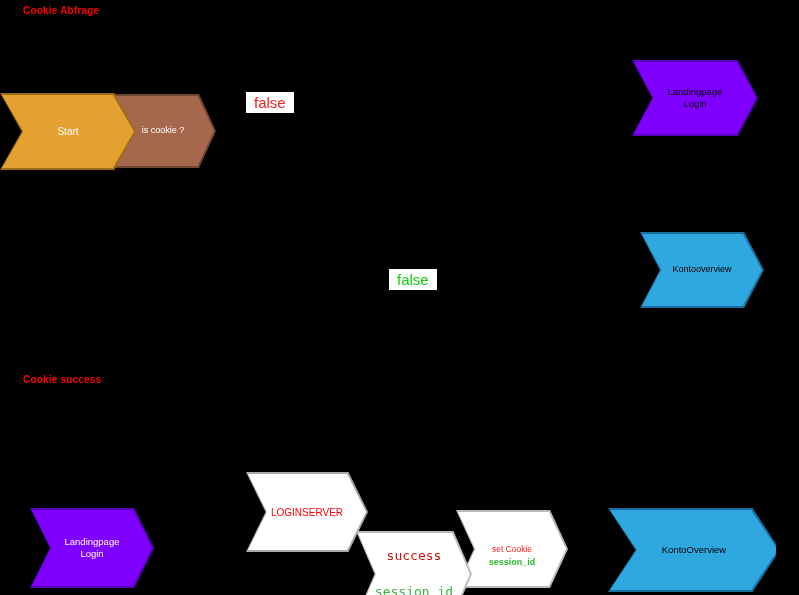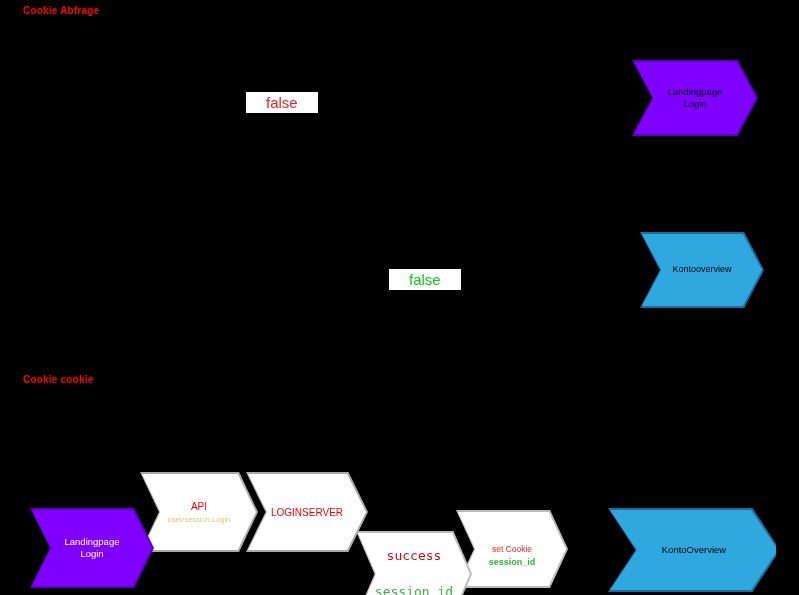--- a/index.html
+++ b/index.html
@@ -7,21 +7,21 @@
     position:relative;width:776px;height:595px;background:#000;
     overflow:hidden;font-family:"Liberation Sans",sans-serif;
   }
   .section-label{
     position:absolute;color:#FF0000;font-weight:bold;font-size:10px;letter-spacing:.2px;
   }
   #sec-top{left:23px;top:5px;}
   #sec-bottom{left:23px;top:374px;}
 
   .edge-label{
-    position:absolute;background:#FFFFFF;font-size:15px;padding:1px 20px;line-height:19px;
+    position:absolute;background:#FFFFFF;font-size:15px;padding:1px 8px;line-height:19px;
   }
   #false-label{left:246px;top:92px;color:#EE2222;}
   #true-label{left:389px;top:269px;color:#11CC11;}
 
   
   .chev{position:absolute;}
   .chev .b,.chev .f{
     clip-path:polygon(0% 0%,84% 0%,100% 50%,84% 100%,0% 100%,16% 50%);
   }
   .chev .b{position:absolute;inset:0;}
@@ -90,27 +90,41 @@
   #ko-bottom .f{background:#2FA7DF;}
   #ko-bottom .t{color:#000000;font-size:9.5px;}
 </style>
 </head>
 <body>
 
 <div class="canvas">
 
   <div id="sec-top" class="section-label">Cookie Abfrage</div>
 
-  <div id="sec-bottom" class="section-label">Cookie cookie</div>
+  <div id="sec-bottom" class="section-label">Cookie success</div>
 
   <div id="false-label" class="edge-label">false</div>
 
   <div id="true-label" class="edge-label">false</div>
 
+  <div class="chev" id="start">
+    <div class="b"></div>
+    <div class="f"></div>
+    <div class="t">
+      <span>Start</span>
+    </div>
+  </div>
 
+  <div class="chev" id="iscookie">
+    <div class="b"></div>
+    <div class="f"></div>
+    <div class="t">
+      <span>is cookie ?</span>
+    </div>
+  </div>
 
   <div class="chev" id="lp-top">
     <div class="b"></div>
     <div class="f"></div>
     <div class="t">
       <span>Landingpage Login</span>
     </div>
   </div>
 
   <div class="chev" id="ko-top">
@@ -122,28 +136,20 @@
   </div>
 
   <div class="chev" id="lp-bottom">
     <div class="b"></div>
     <div class="f"></div>
     <div class="t">
       <span>Landingpage Login</span>
     </div>
   </div>
 
-  <div class="chev" id="api">
-    <div class="b"></div>
-    <div class="f"></div>
-    <div class="t">
-      <span class="api-label">API</span>
-      <span class="api-sub">user/session.Login</span>
-    </div>
-  </div>
 
   <div class="chev" id="loginserver">
     <div class="b"></div>
     <div class="f"></div>
     <div class="t">
       <span>LOGINSERVER</span>
     </div>
   </div>
 
   <div class="chev" id="response">

